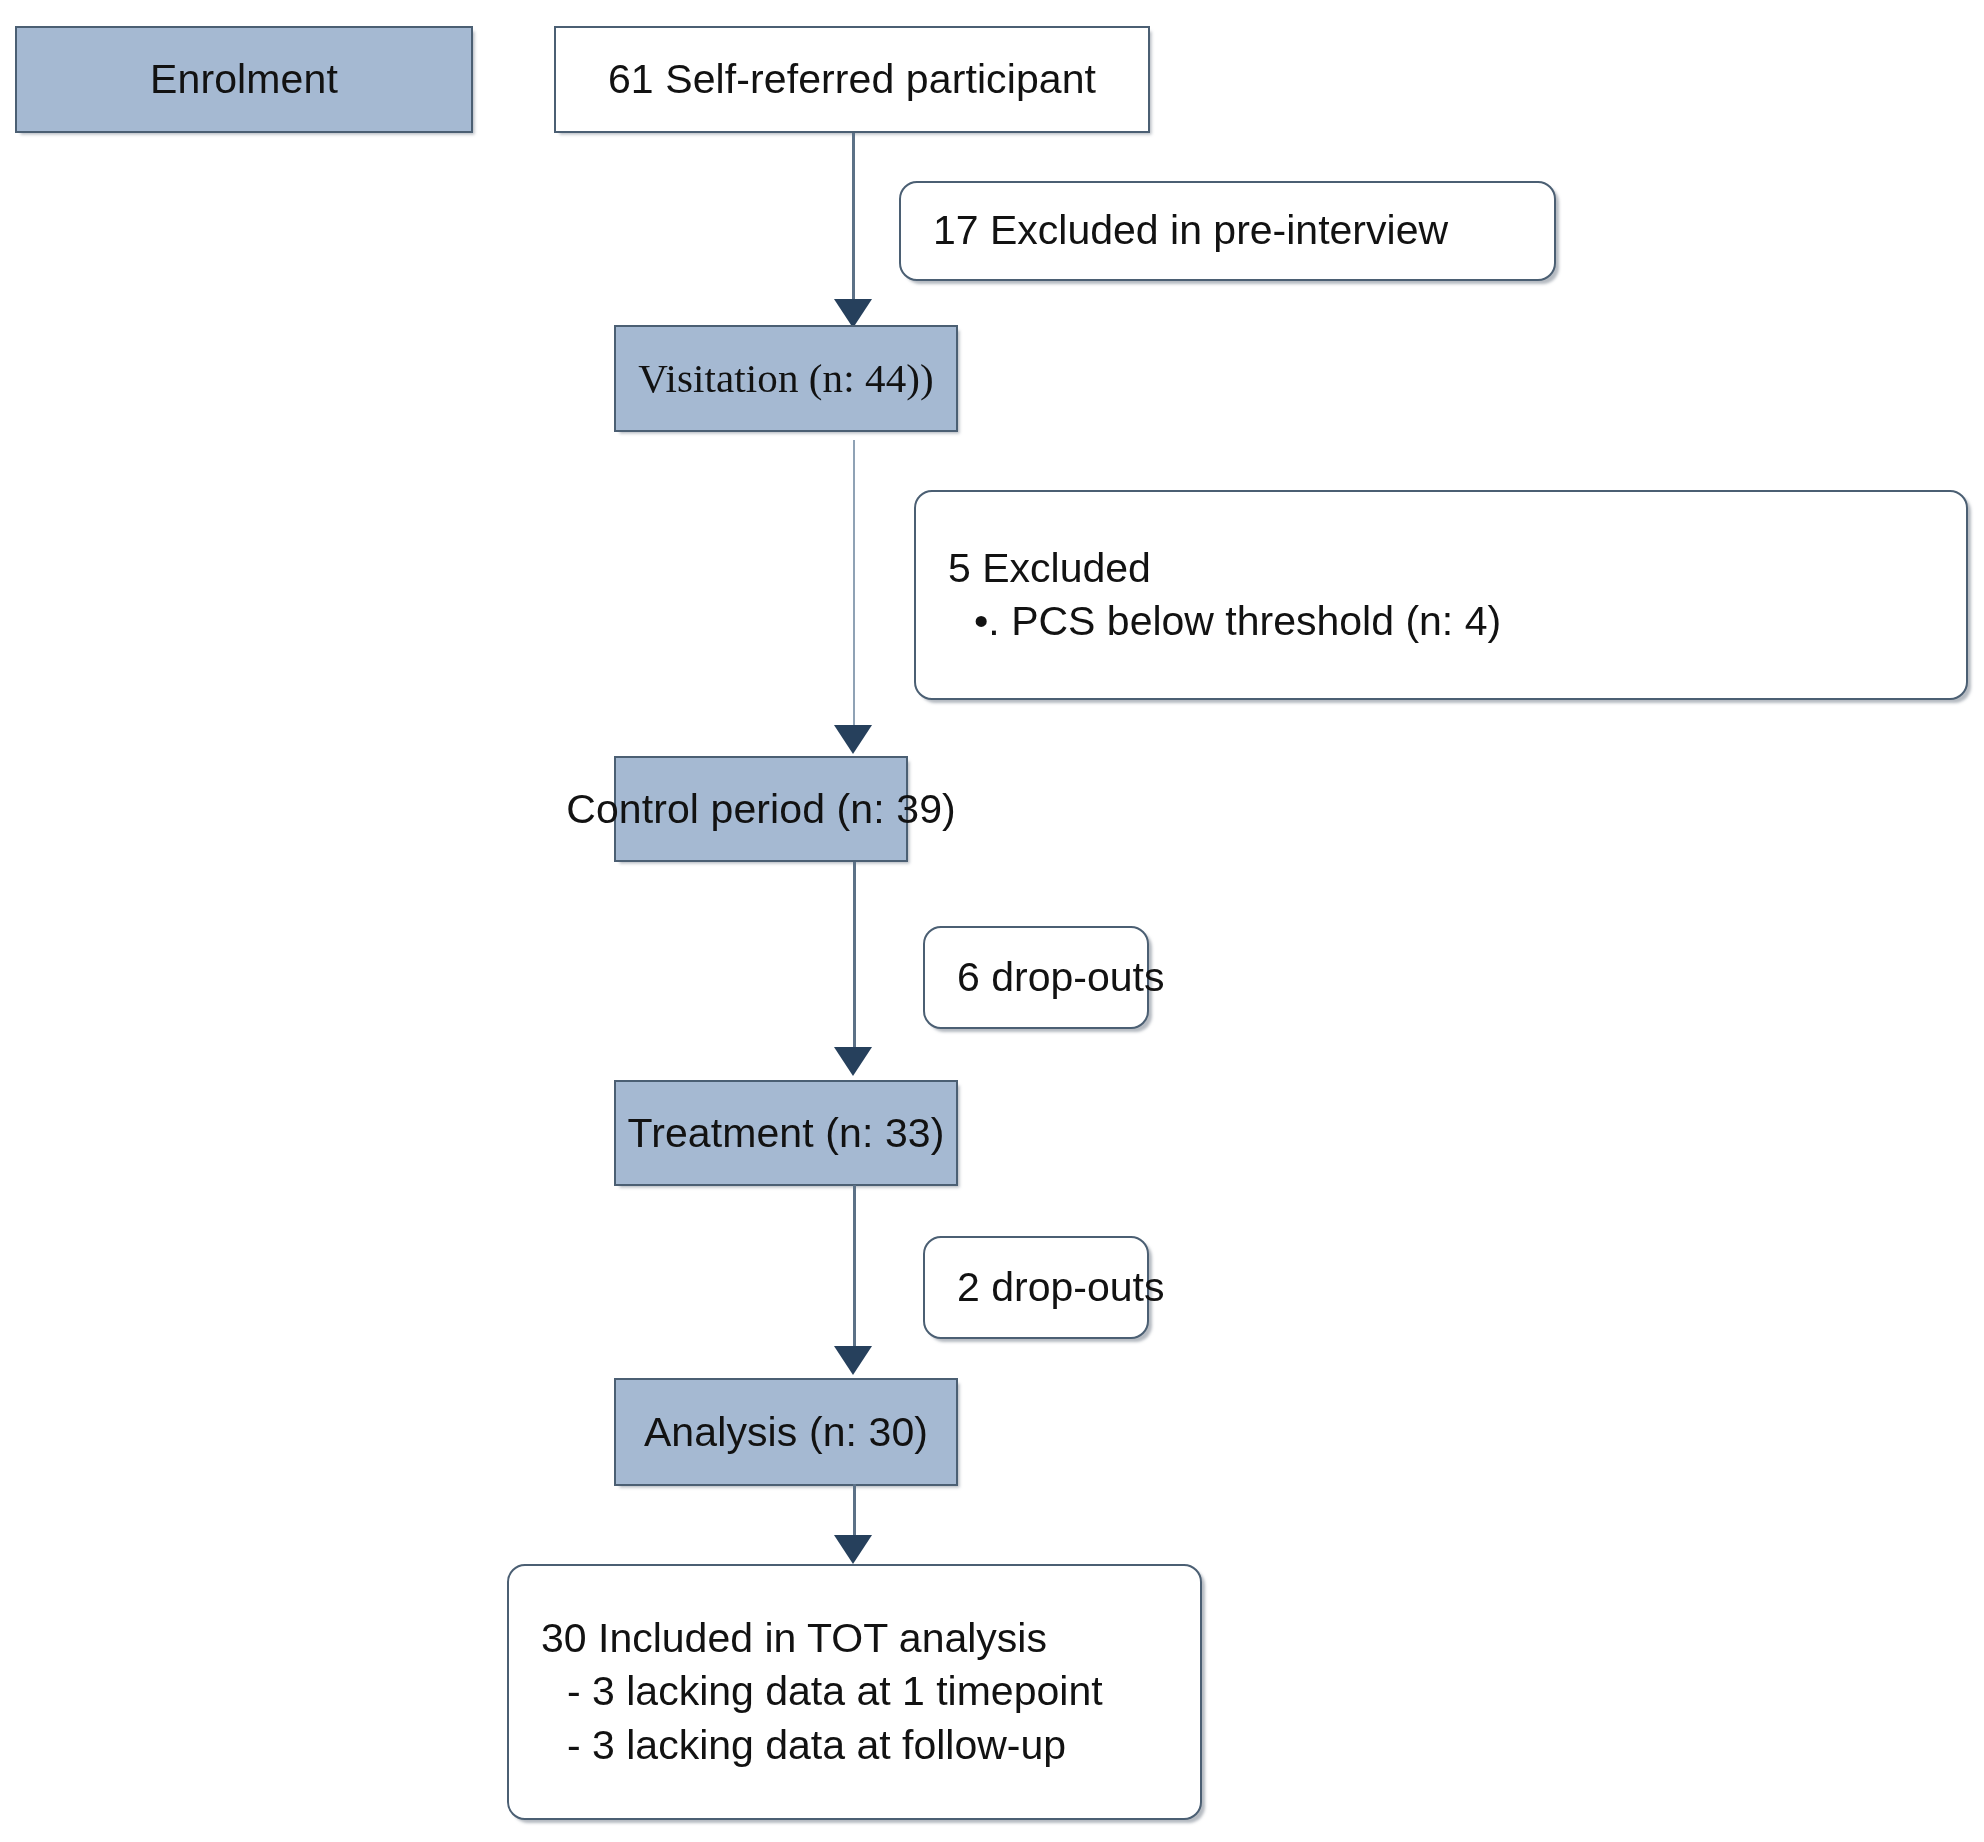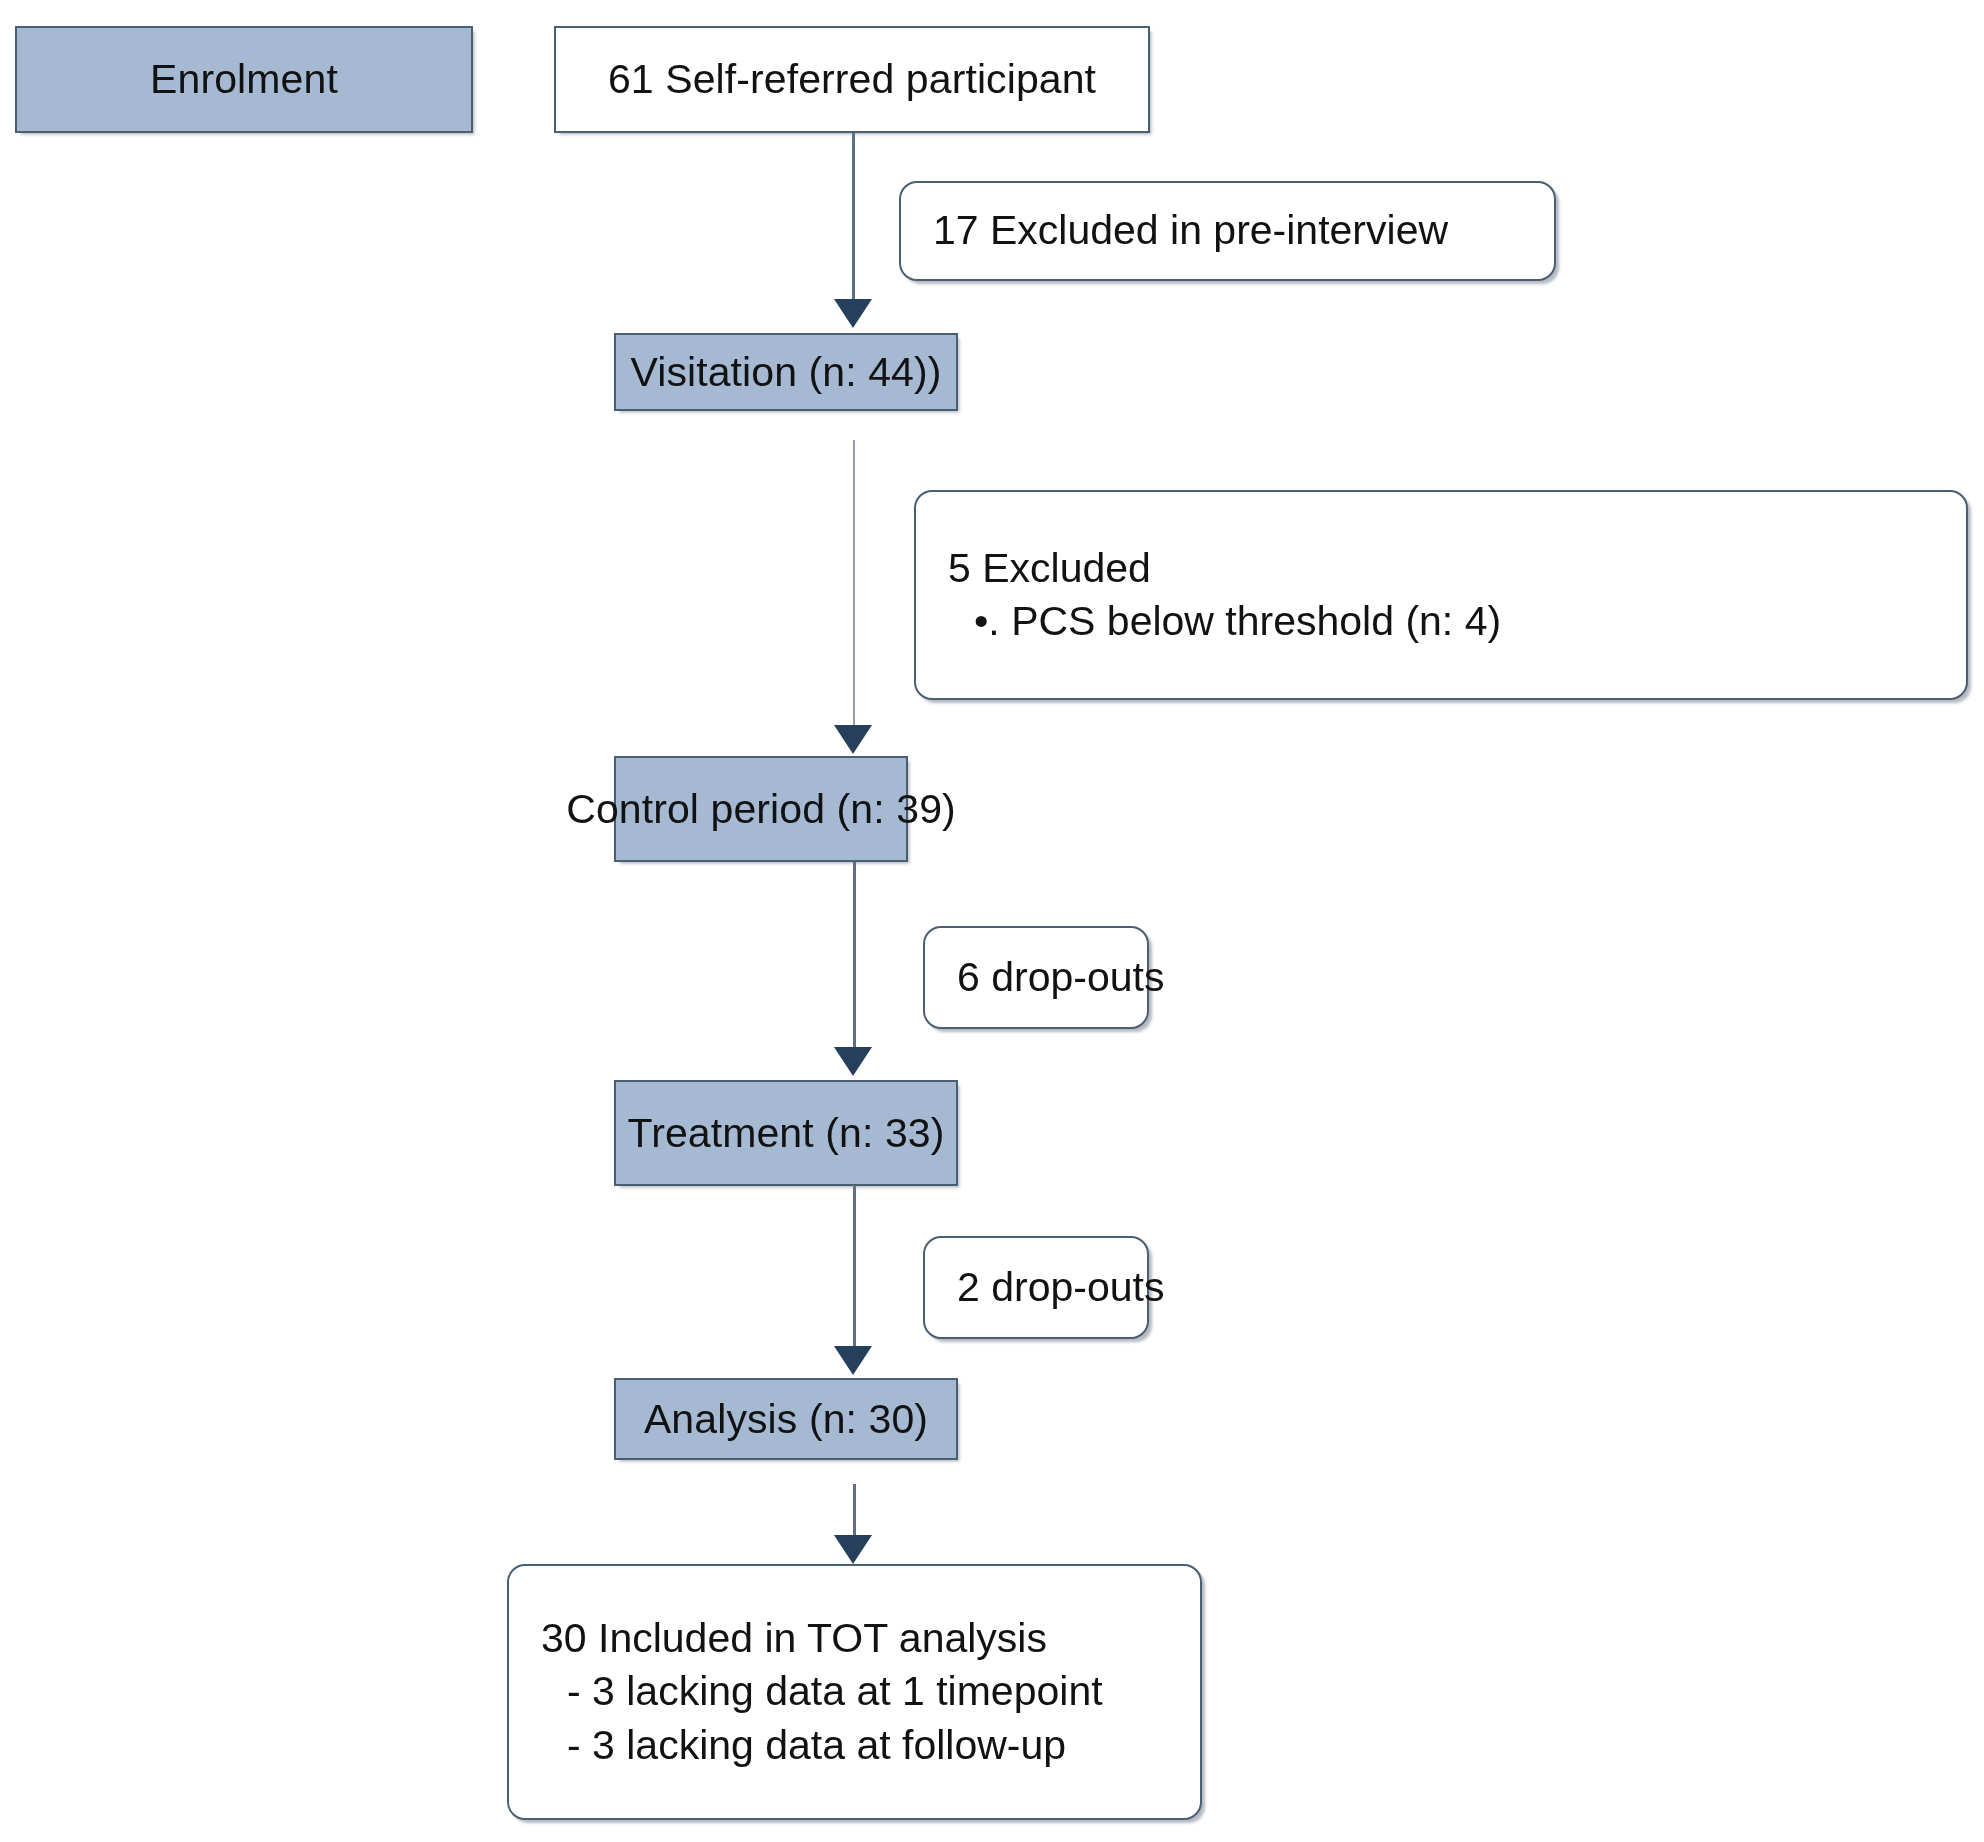--- a/index.html
+++ b/index.html
@@ -106,21 +106,21 @@
 
   <div class="conn-line" style="left:852px; top:133px; height:167px;"></div>
   <div class="arrow-head" style="left:834px; top:299px;"></div>
 
   <div class="node leftal" style="left:899px; top:181px; width:657px; height:100px;">
     <div class="node-block">
       <div class="line">17 Excluded in pre-interview</div>
     </div>
   </div>
 
-  <div class="node filled center" style="left:614px; top:333px; width:344px; height:78px;">
+  <div class="node filled center" style="left:614px; top:325px; width:344px; height:107px;font-family:Liberation Serif, serif;">
     <span class="node-label">Visitation (n: 44))</span>
   </div>
 
   <div class="conn-line thin" style="left:853px; top:440px; height:288px;"></div>
   <div class="arrow-head" style="left:834px; top:725px;"></div>
 
   <div class="node leftal" style="left:914px; top:490px; width:1054px; height:210px;">
     <div class="node-block">
       <div class="line">5 Excluded</div>
       <div class="line indent1">•. PCS below threshold (n: 4)</div>
@@ -146,21 +146,21 @@
 
   <div class="conn-line" style="left:853px; top:1185px; height:164px;"></div>
   <div class="arrow-head" style="left:834px; top:1346px;"></div>
 
   <div class="node leftal" style="left:923px; top:1236px; width:226px; height:103px;">
     <div class="node-block">
       <div class="line">2 drop-outs</div>
     </div>
   </div>
 
-  <div class="node filled center" style="left:614px; top:1378px; width:344px; height:82px;">
+  <div class="node filled center" style="left:614px; top:1378px; width:344px; height:108px;">
     <span class="node-label">Analysis (n: 30)</span>
   </div>
 
   <div class="conn-line" style="left:853px; top:1484px; height:54px;"></div>
   <div class="arrow-head" style="left:834px; top:1535px;"></div>
 
   <div class="node leftal" style="left:507px; top:1564px; width:695px; height:256px;">
     <div class="node-block">
       <div class="line">30 Included in TOT analysis</div>
       <div class="line dash">-  3 lacking data at 1 timepoint</div>

